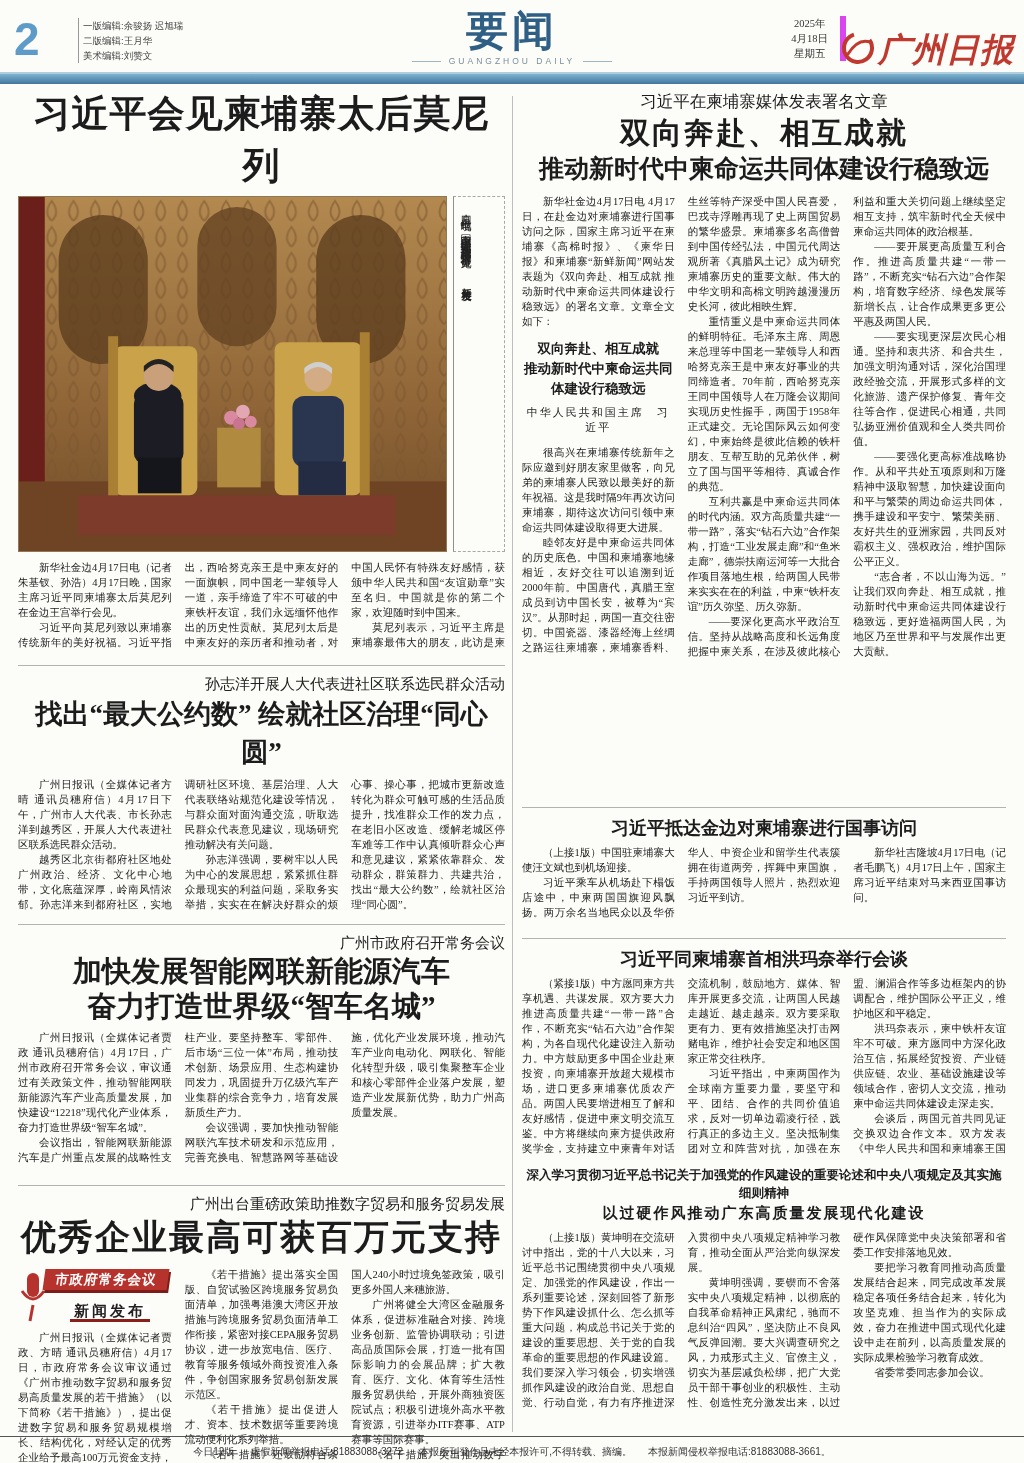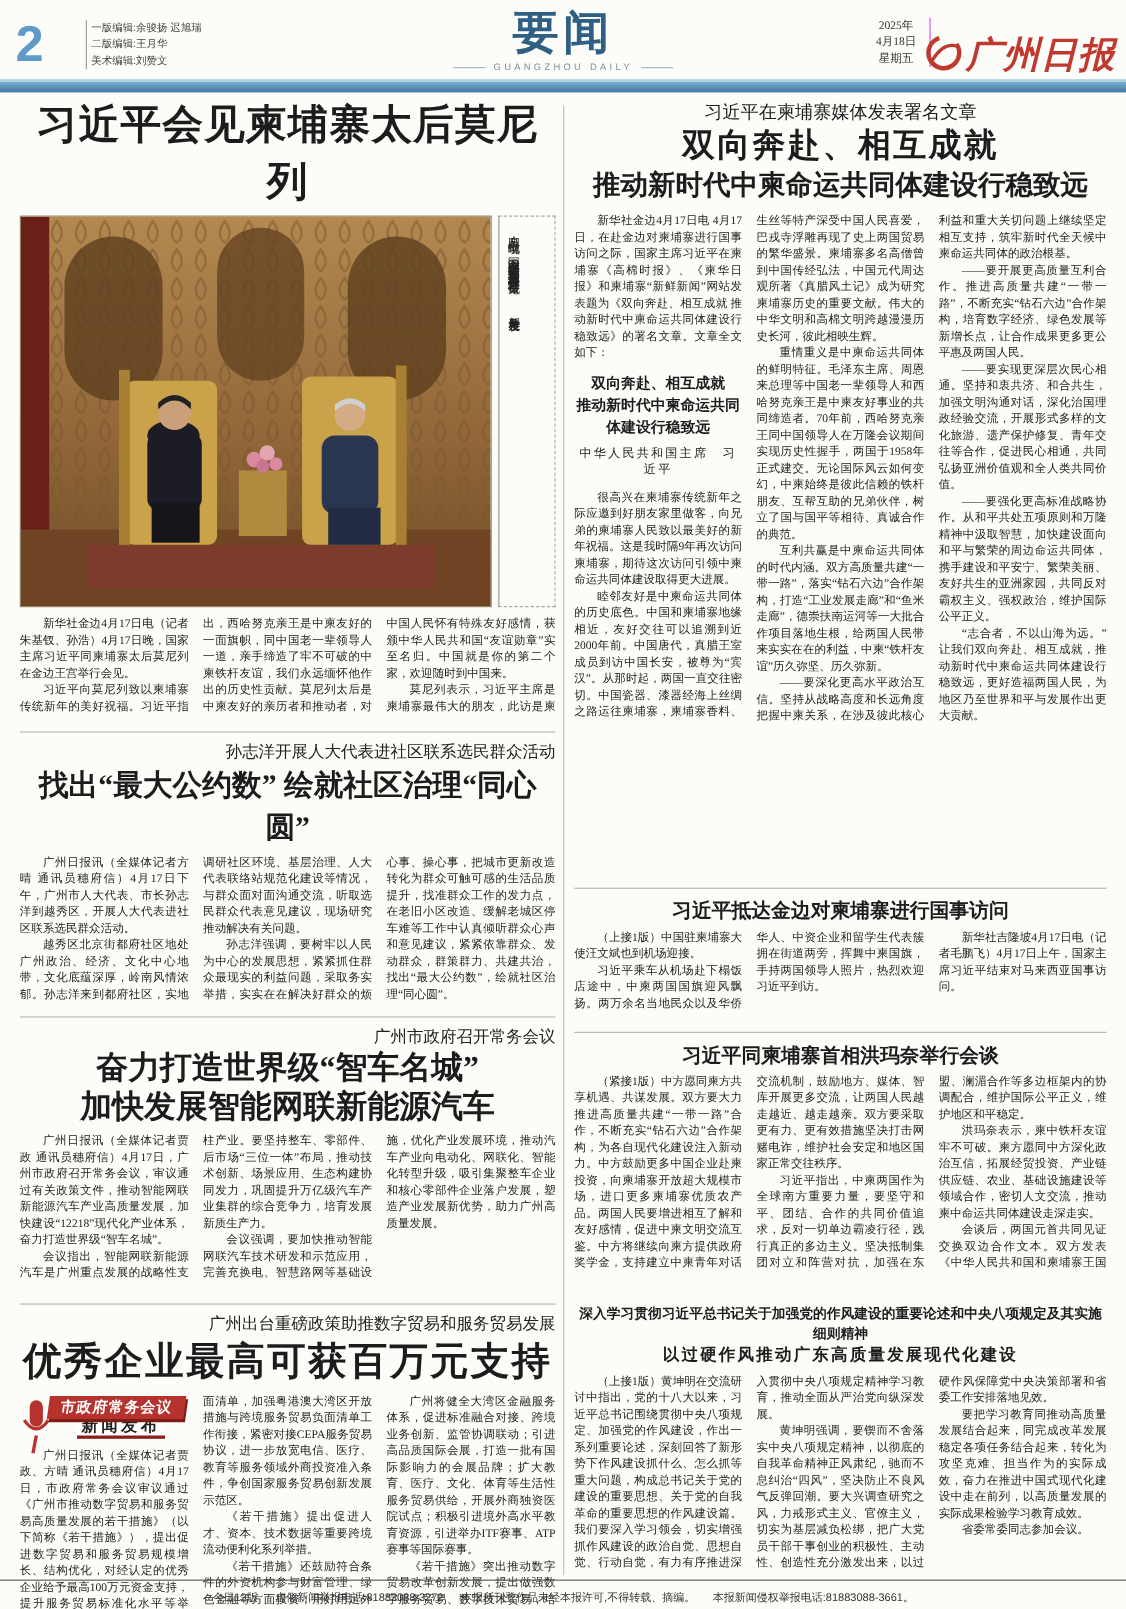--- a/index.html
+++ b/index.html
@@ -10,21 +10,21 @@
   .pagenum{position:absolute;left:14px;top:16px;font-family:"Liberation Sans","DejaVu Sans",sans-serif;
            font-size:46px;font-weight:bold;color:#5e9bc8;line-height:1;}
   .credits{position:absolute;left:78px;top:18px;border-left:1px solid #999;padding-left:4px;
            font-family:"Liberation Sans","DejaVu Sans",sans-serif;font-size:9.5px;color:#444;line-height:15px;}
   .sect{position:absolute;left:412px;top:8px;width:200px;text-align:center;}
   .sect .zh{font-size:42px;font-weight:bold;color:#2f5f84;letter-spacing:4px;line-height:1.1;}
   .sect .en{display:flex;align-items:center;gap:8px;margin-top:2px;
             font-family:"Liberation Sans","DejaVu Sans",sans-serif;font-size:8.5px;letter-spacing:3px;color:#7b8f9b;}
   .sect .en::before,.sect .en::after{content:"";flex:1;border-top:1px solid #9fb4bf;}
   .dateblk{position:absolute;right:178px;top:16px;text-align:center;font-size:10.5px;color:#333;
-           line-height:15px;border-right:1px solid #d946ef;padding-right:12px;}
+           line-height:15px;border-right:6px solid #d946ef;padding-right:12px;}
   .masthead{position:absolute;right:10px;top:28px;display:flex;align-items:flex-start;}
   .masthead .mark{width:40px;height:40px;}
   .masthead .name{font-size:33px;font-weight:bold;font-style:italic;color:#c0392e;letter-spacing:1px;
                   font-family:"Liberation Serif","DejaVu Serif",serif;}
   .band{position:absolute;left:0;top:72px;width:1024px;height:10px;
         background:linear-gradient(#7fb3cf,#41759f);border-top:2px solid #aecddd;}
   
   .lcol{position:absolute;left:18px;top:88px;width:487px;}
   .rcol{position:absolute;left:522px;top:88px;width:484px;}
   .vdivider{position:absolute;left:512px;top:96px;height:1336px;border-left:1px solid #bdbdbd;}
@@ -48,34 +48,34 @@
   .lead-body{margin-top:8px;height:98px;}
   
   .community-body{margin-top:6px;height:140px;}
   .auto-body{margin-top:6px;height:148px;}
   .trade-body{margin-top:6px;height:248px;}
   
   .badge{width:150px;margin:2px 0 8px 0;position:relative;break-inside:avoid;}
   .badge .mic{position:absolute;left:0;top:2px;width:30px;height:52px;}
   .badge .b1{margin-left:26px;background:#b6322c;color:#fff;font-weight:bold;font-size:13.5px;
              padding:3px 7px;transform:skewX(-8deg);box-shadow:2px 3px 0 #7e1d18;text-align:center;letter-spacing:1px;}
-  .badge .b2{margin-left:52px;margin-top:0;background:#fff;color:#241f1f;font-weight:bold;font-size:15px;
+  .badge .b2{margin-left:52px;margin-top:14px;background:#fff;color:#241f1f;font-weight:bold;font-size:15px;
              letter-spacing:3px;border-bottom:3px solid #8c1f1b;display:inline-block;padding:0 4px;}
   
   .r-kicker{text-align:center;font-size:16.5px;line-height:24px;margin-top:2px;}
   .r-h1{text-align:center;font-weight:bold;font-size:30px;line-height:38px;letter-spacing:2px;}
   .r-h2{text-align:center;font-weight:bold;font-size:25px;line-height:34px;}
   .signed-body{margin-top:8px;height:606px;}
   .inner-head{text-align:center;font-weight:bold;break-inside:avoid;margin:10px 0;}
   .inner-head .ih1{font-size:13.5px;line-height:20px;}
   .inner-head .ih2{font-size:13.5px;line-height:20px;}
   .inner-head .ihby{font-size:11px;font-weight:normal;letter-spacing:2px;margin-top:6px;}
   .arrival-body{margin-top:4px;height:86px;}
   .talks-body{margin-top:4px;height:186px;}
-  .banner-h1{text-align:center;font-weight:bold;font-size:12.5px;line-height:18px;margin-top:23px;}
+  .banner-h1{text-align:center;font-weight:bold;font-size:12.5px;line-height:18px;margin-top:4px;}
   .banner-h2{text-align:center;font-weight:bold;font-size:15px;line-height:22px;letter-spacing:2px;}
   .campaign-body{margin-top:6px;height:230px;}
   
   .footer{position:absolute;left:0;top:1436px;width:1024px;border-top:1px solid #555;
           text-align:center;font-size:10px;color:#333;padding-top:8px;
           font-family:"Liberation Sans","DejaVu Sans",sans-serif;}
   .footer span{margin:0 8px;}
 </style>
 </head>
 <body>
@@ -180,22 +180,22 @@
     <div class="body community-body">
 
     <p>广州日报讯（全媒体记者方晴 通讯员穗府信）4月17日下午，广州市人大代表、市长孙志洋到越秀区，开展人大代表进社区联系选民群众活动。</p>
         <p>越秀区北京街都府社区地处广州政治、经济、文化中心地带，文化底蕴深厚，岭南风情浓郁。孙志洋来到都府社区，实地调研社区环境、基层治理、人大代表联络站规范化建设等情况，与群众面对面沟通交流，听取选民群众代表意见建议，现场研究推动解决有关问题。</p>
         <p>孙志洋强调，要树牢以人民为中心的发展思想，紧紧抓住群众最现实的利益问题，采取务实举措，实实在在解决好群众的烦心事、操心事，把城市更新改造转化为群众可触可感的生活品质提升，找准群众工作的发力点，在老旧小区改造、缓解老城区停车难等工作中认真倾听群众心声和意见建议，紧紧依靠群众、发动群众，群策群力、共建共治，找出“最大公约数”，绘就社区治理“同心圆”。</p>
       </div>
 
     <div class="hrule"></div>
 
     <div class="kicker">广州市政府召开常务会议</div>
+    <div class="head-l2">加快发展智能网联新能源汽车</div>
     <div class="head-l2">奋力打造世界级“智车名城”</div>
-    <div class="head-l2">加快发展智能网联新能源汽车</div>
     <div class="body auto-body">
 
     <p>广州日报讯（全媒体记者贾政 通讯员穗府信）4月17日，广州市政府召开常务会议，审议通过有关政策文件，推动智能网联新能源汽车产业高质量发展，加快建设“12218”现代化产业体系，奋力打造世界级“智车名城”。</p>
         <p>会议指出，智能网联新能源汽车是广州重点发展的战略性支柱产业。要坚持整车、零部件、后市场“三位一体”布局，推动技术创新、场景应用、生态构建协同发力，巩固提升万亿级汽车产业集群的综合竞争力，培育发展新质生产力。</p>
         <p>会议强调，要加快推动智能网联汽车技术研发和示范应用，完善充换电、智慧路网等基础设施，优化产业发展环境，推动汽车产业向电动化、网联化、智能化转型升级，吸引集聚整车企业和核心零部件企业落户发展，塑造产业发展新优势，助力广州高质量发展。</p>
       </div>
 
     <div class="hrule"></div>
 
     <div class="kicker">广州出台重磅政策助推数字贸易和服务贸易发展</div>

